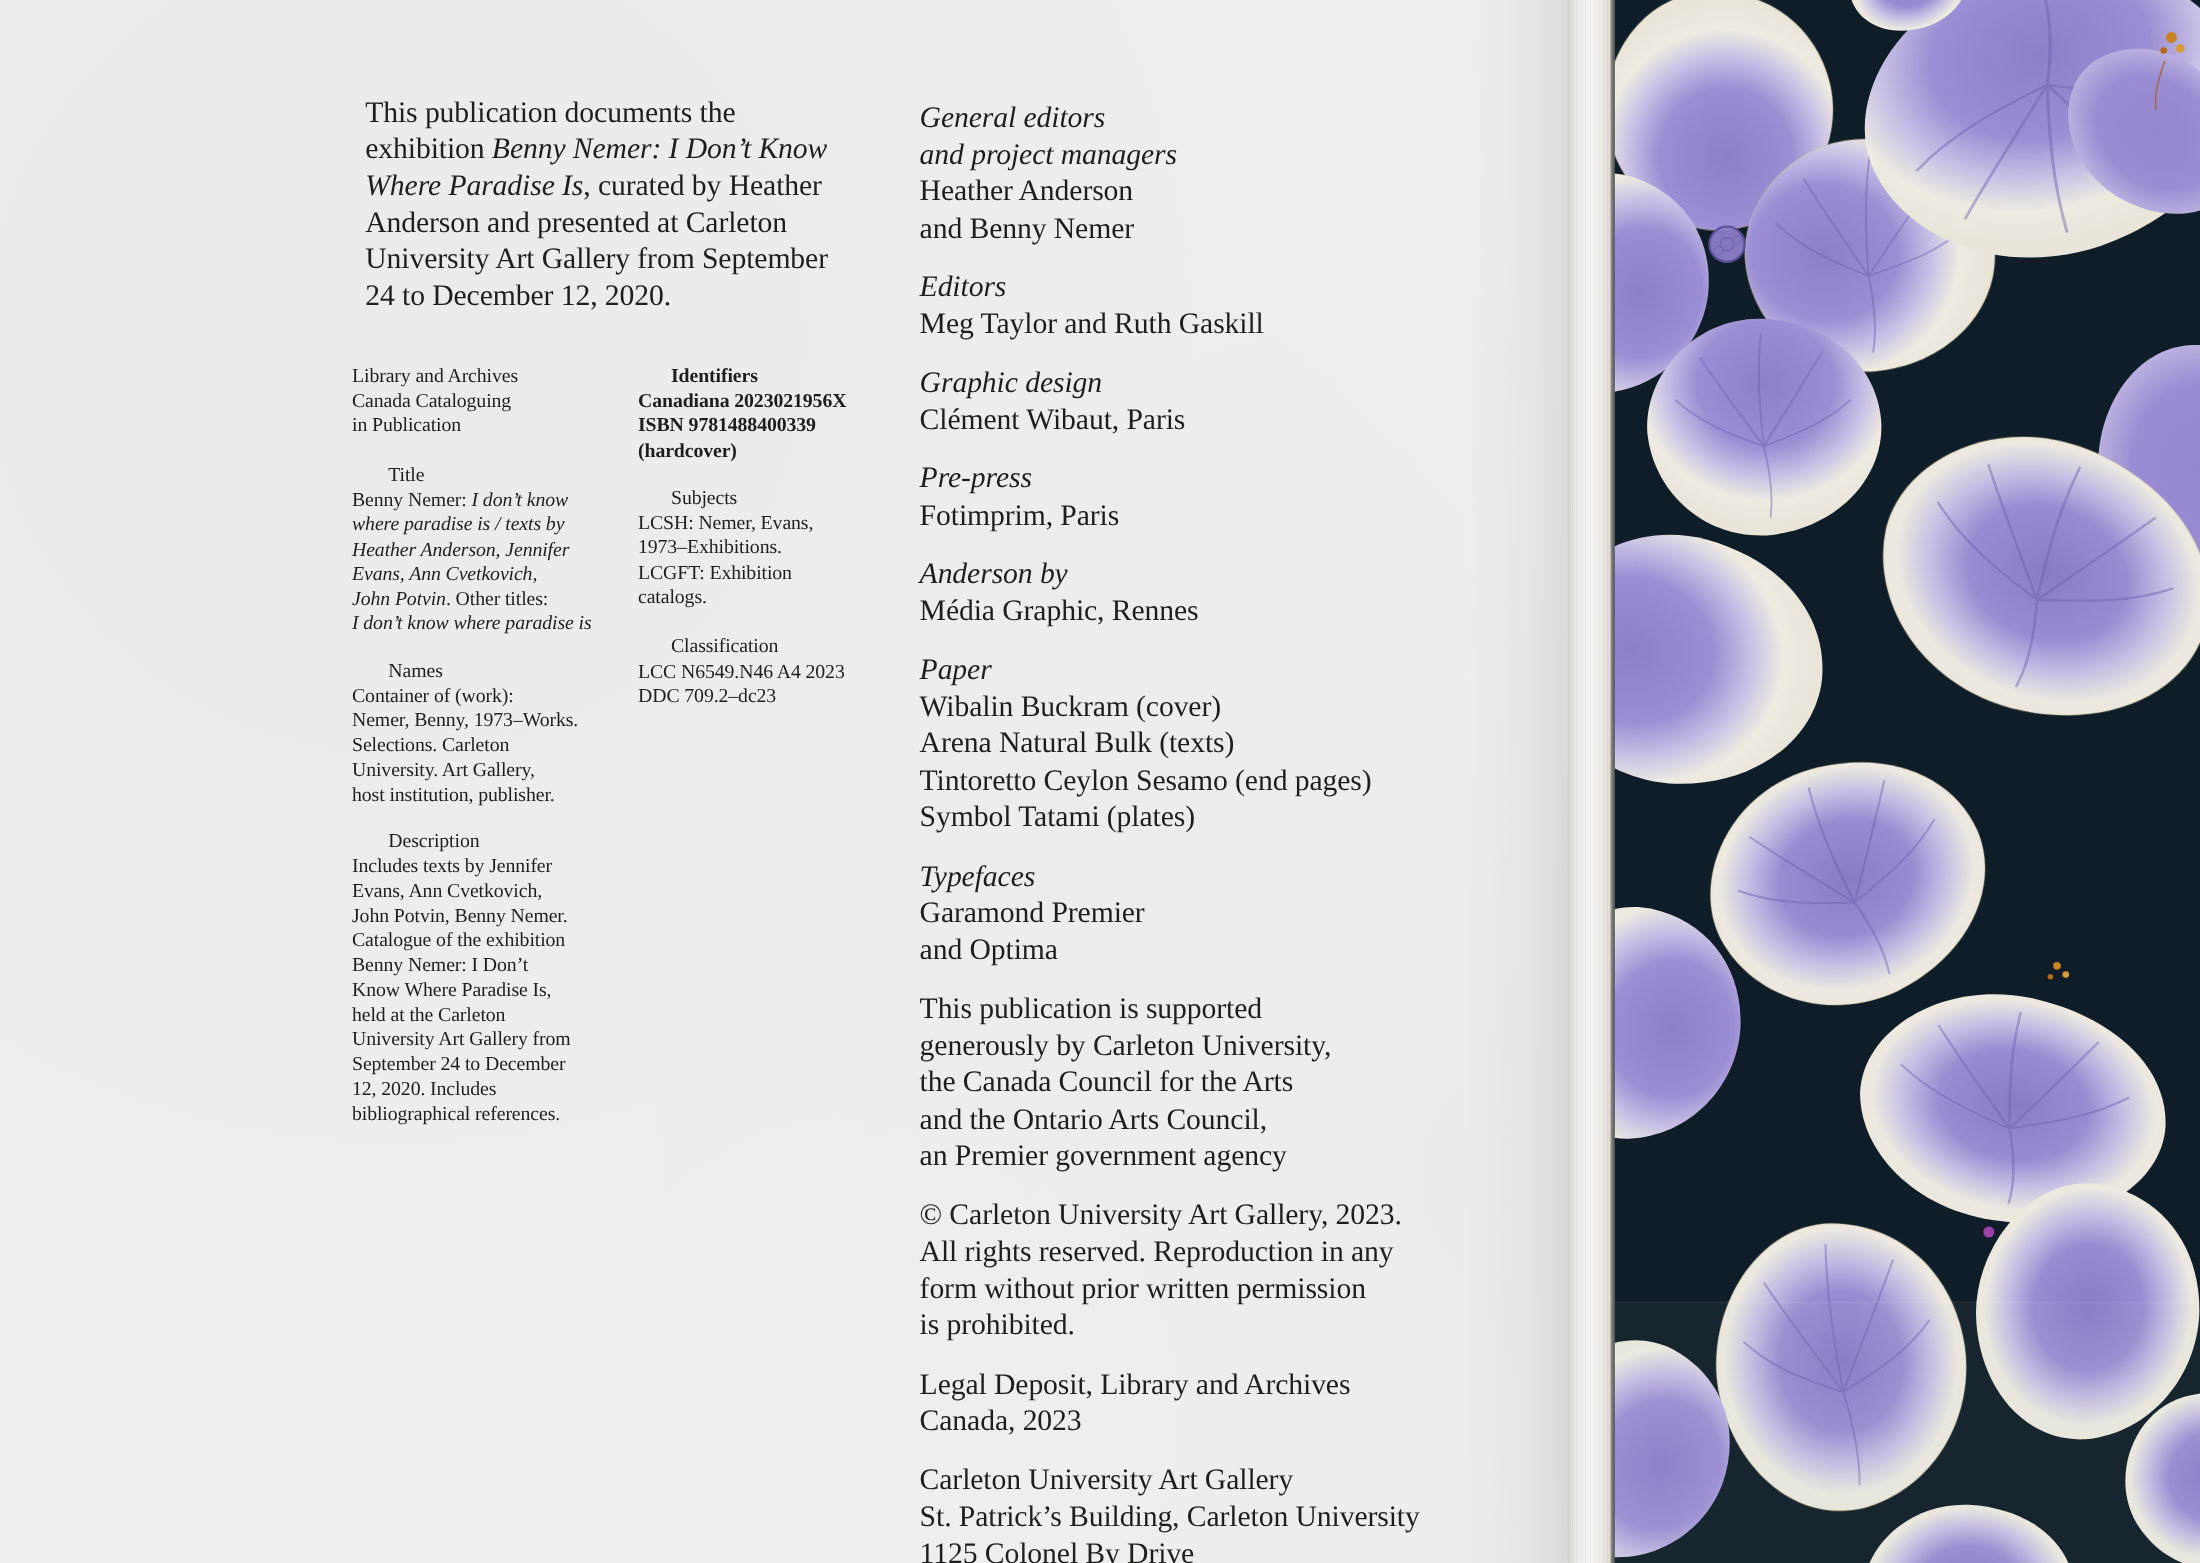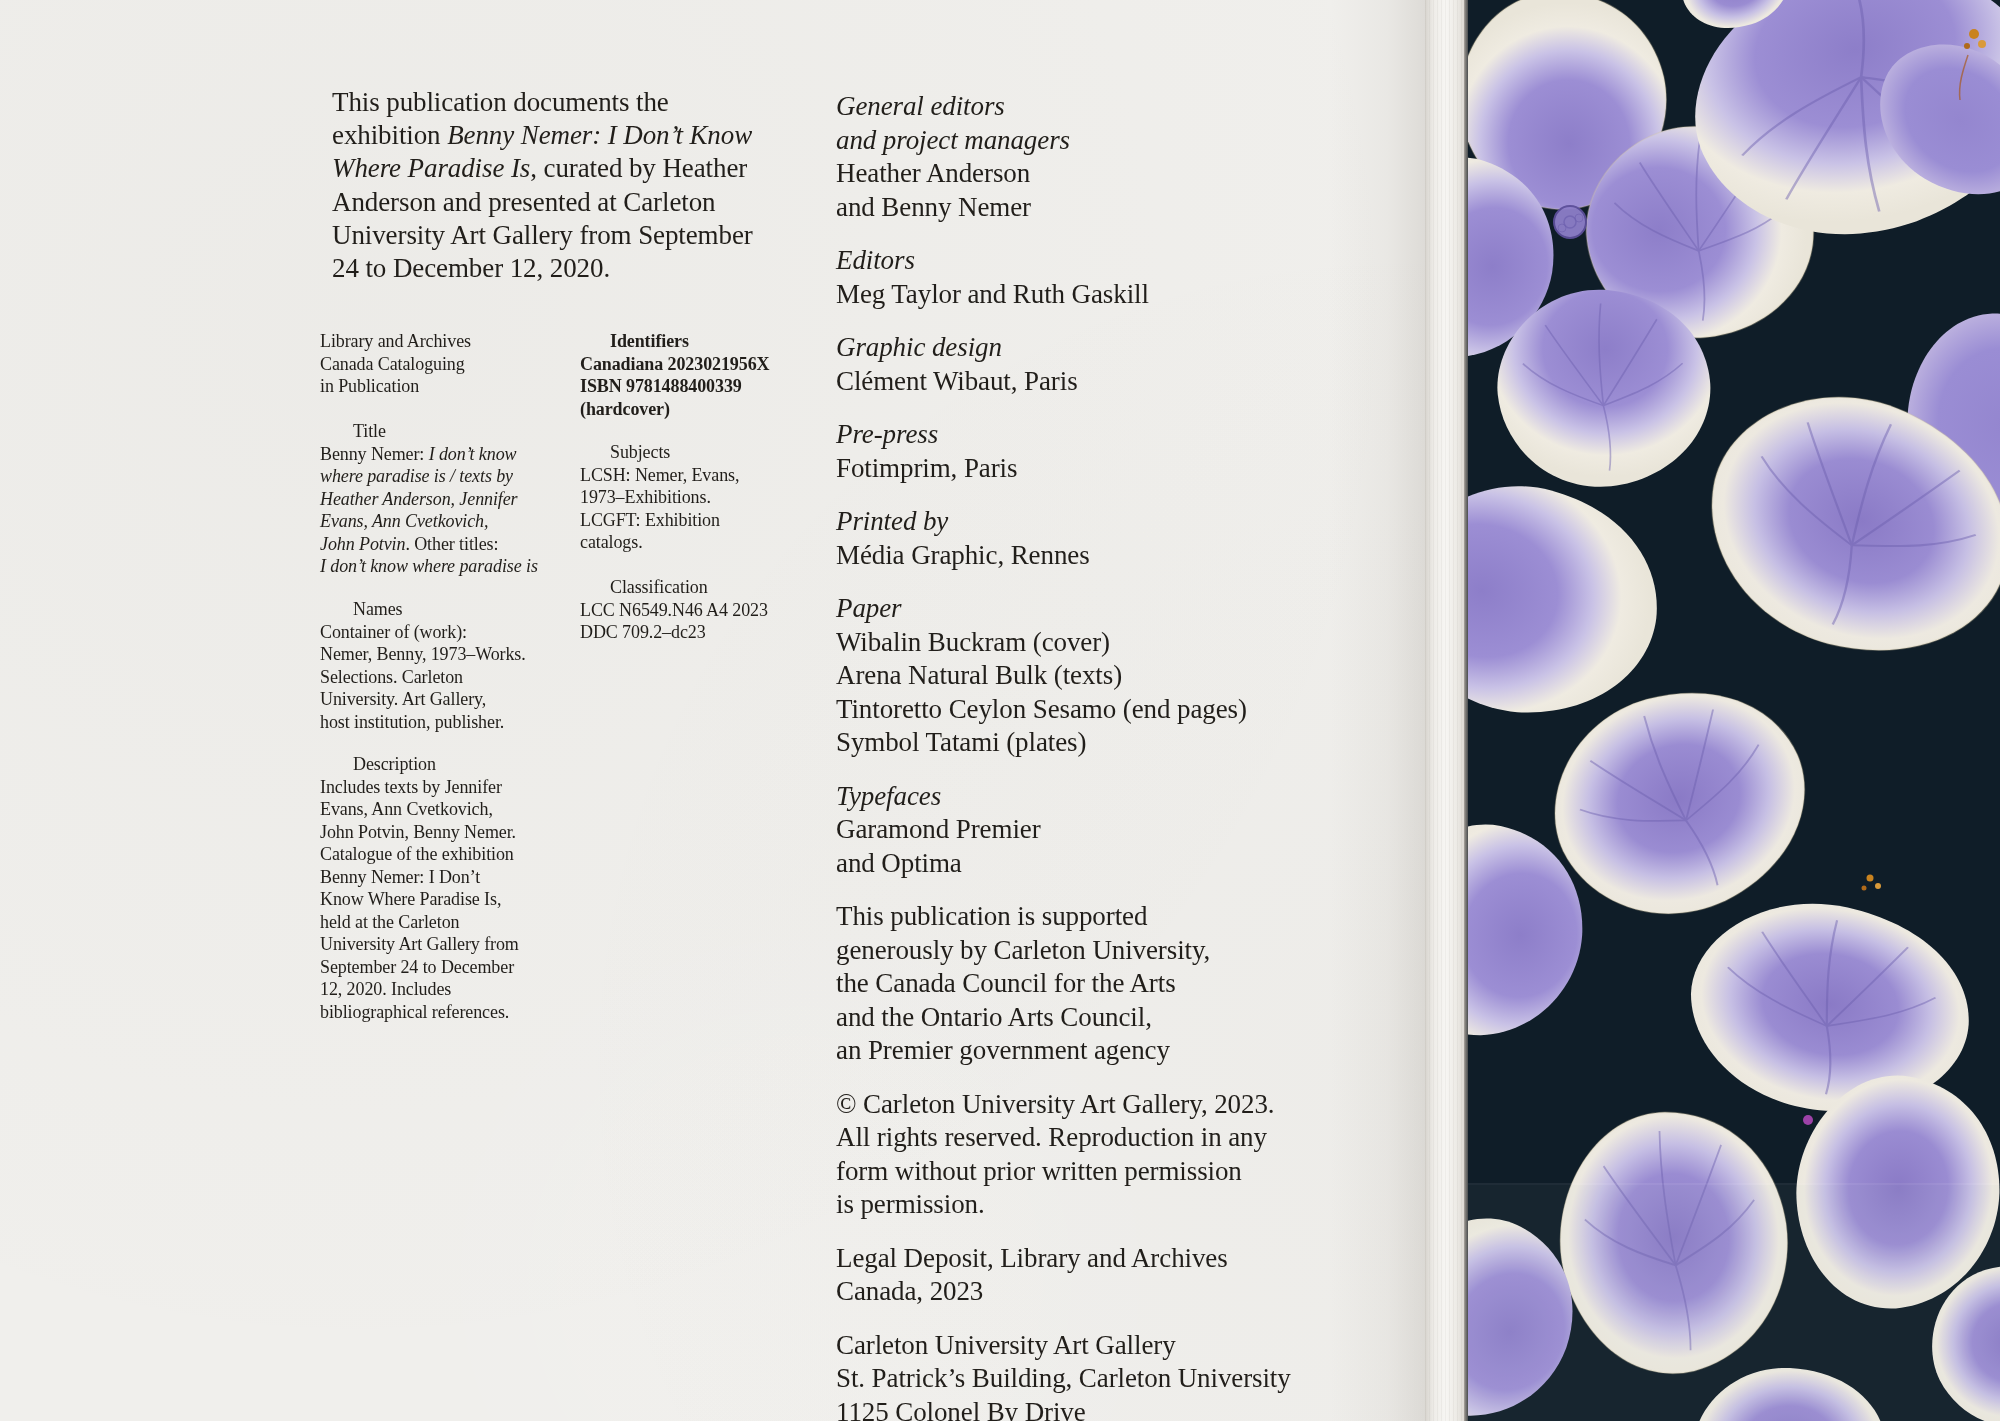--- a/index.html
+++ b/index.html
@@ -145,21 +145,21 @@
   </div>
   <div class="cs">
     <div class="lbl">Graphic design</div>
     <div class="ln">Clément Wibaut, Paris</div>
   </div>
   <div class="cs">
     <div class="lbl">Pre-press</div>
     <div class="ln">Fotimprim, Paris</div>
   </div>
   <div class="cs">
-    <div class="lbl">Printed by</div>
+    <div class="lbl">Anderson by</div>
     <div class="ln">Média Graphic, Rennes</div>
   </div>
   <div class="cs">
     <div class="lbl">Paper</div>
     <div class="ln">Wibalin Buckram (cover)</div>
     <div class="ln">Arena Natural Bulk (texts)</div>
     <div class="ln">Tintoretto Ceylon Sesamo (end pages)</div>
     <div class="ln">Symbol Tatami (plates)</div>
   </div>
   <div class="cs">
@@ -171,21 +171,21 @@
     <div class="ln">This publication is supported</div>
     <div class="ln">generously by Carleton University,</div>
     <div class="ln">the Canada Council for the Arts</div>
     <div class="ln">and the Ontario Arts Council,</div>
     <div class="ln">an Premier government agency</div>
   </div>
   <div class="cs">
     <div class="ln">© Carleton University Art Gallery, 2023.</div>
     <div class="ln">All rights reserved. Reproduction in any</div>
     <div class="ln">form without prior written permission</div>
-    <div class="ln">is permission.</div>
+    <div class="ln">is prohibited.</div>
   </div>
   <div class="cs">
     <div class="ln">Legal Deposit, Library and Archives</div>
     <div class="ln">Canada, 2023</div>
   </div>
   <div class="cs">
     <div class="ln">Carleton University Art Gallery</div>
     <div class="ln">St. Patrick’s Building, Carleton University</div>
     <div class="ln">1125 Colonel By Drive</div>
 

